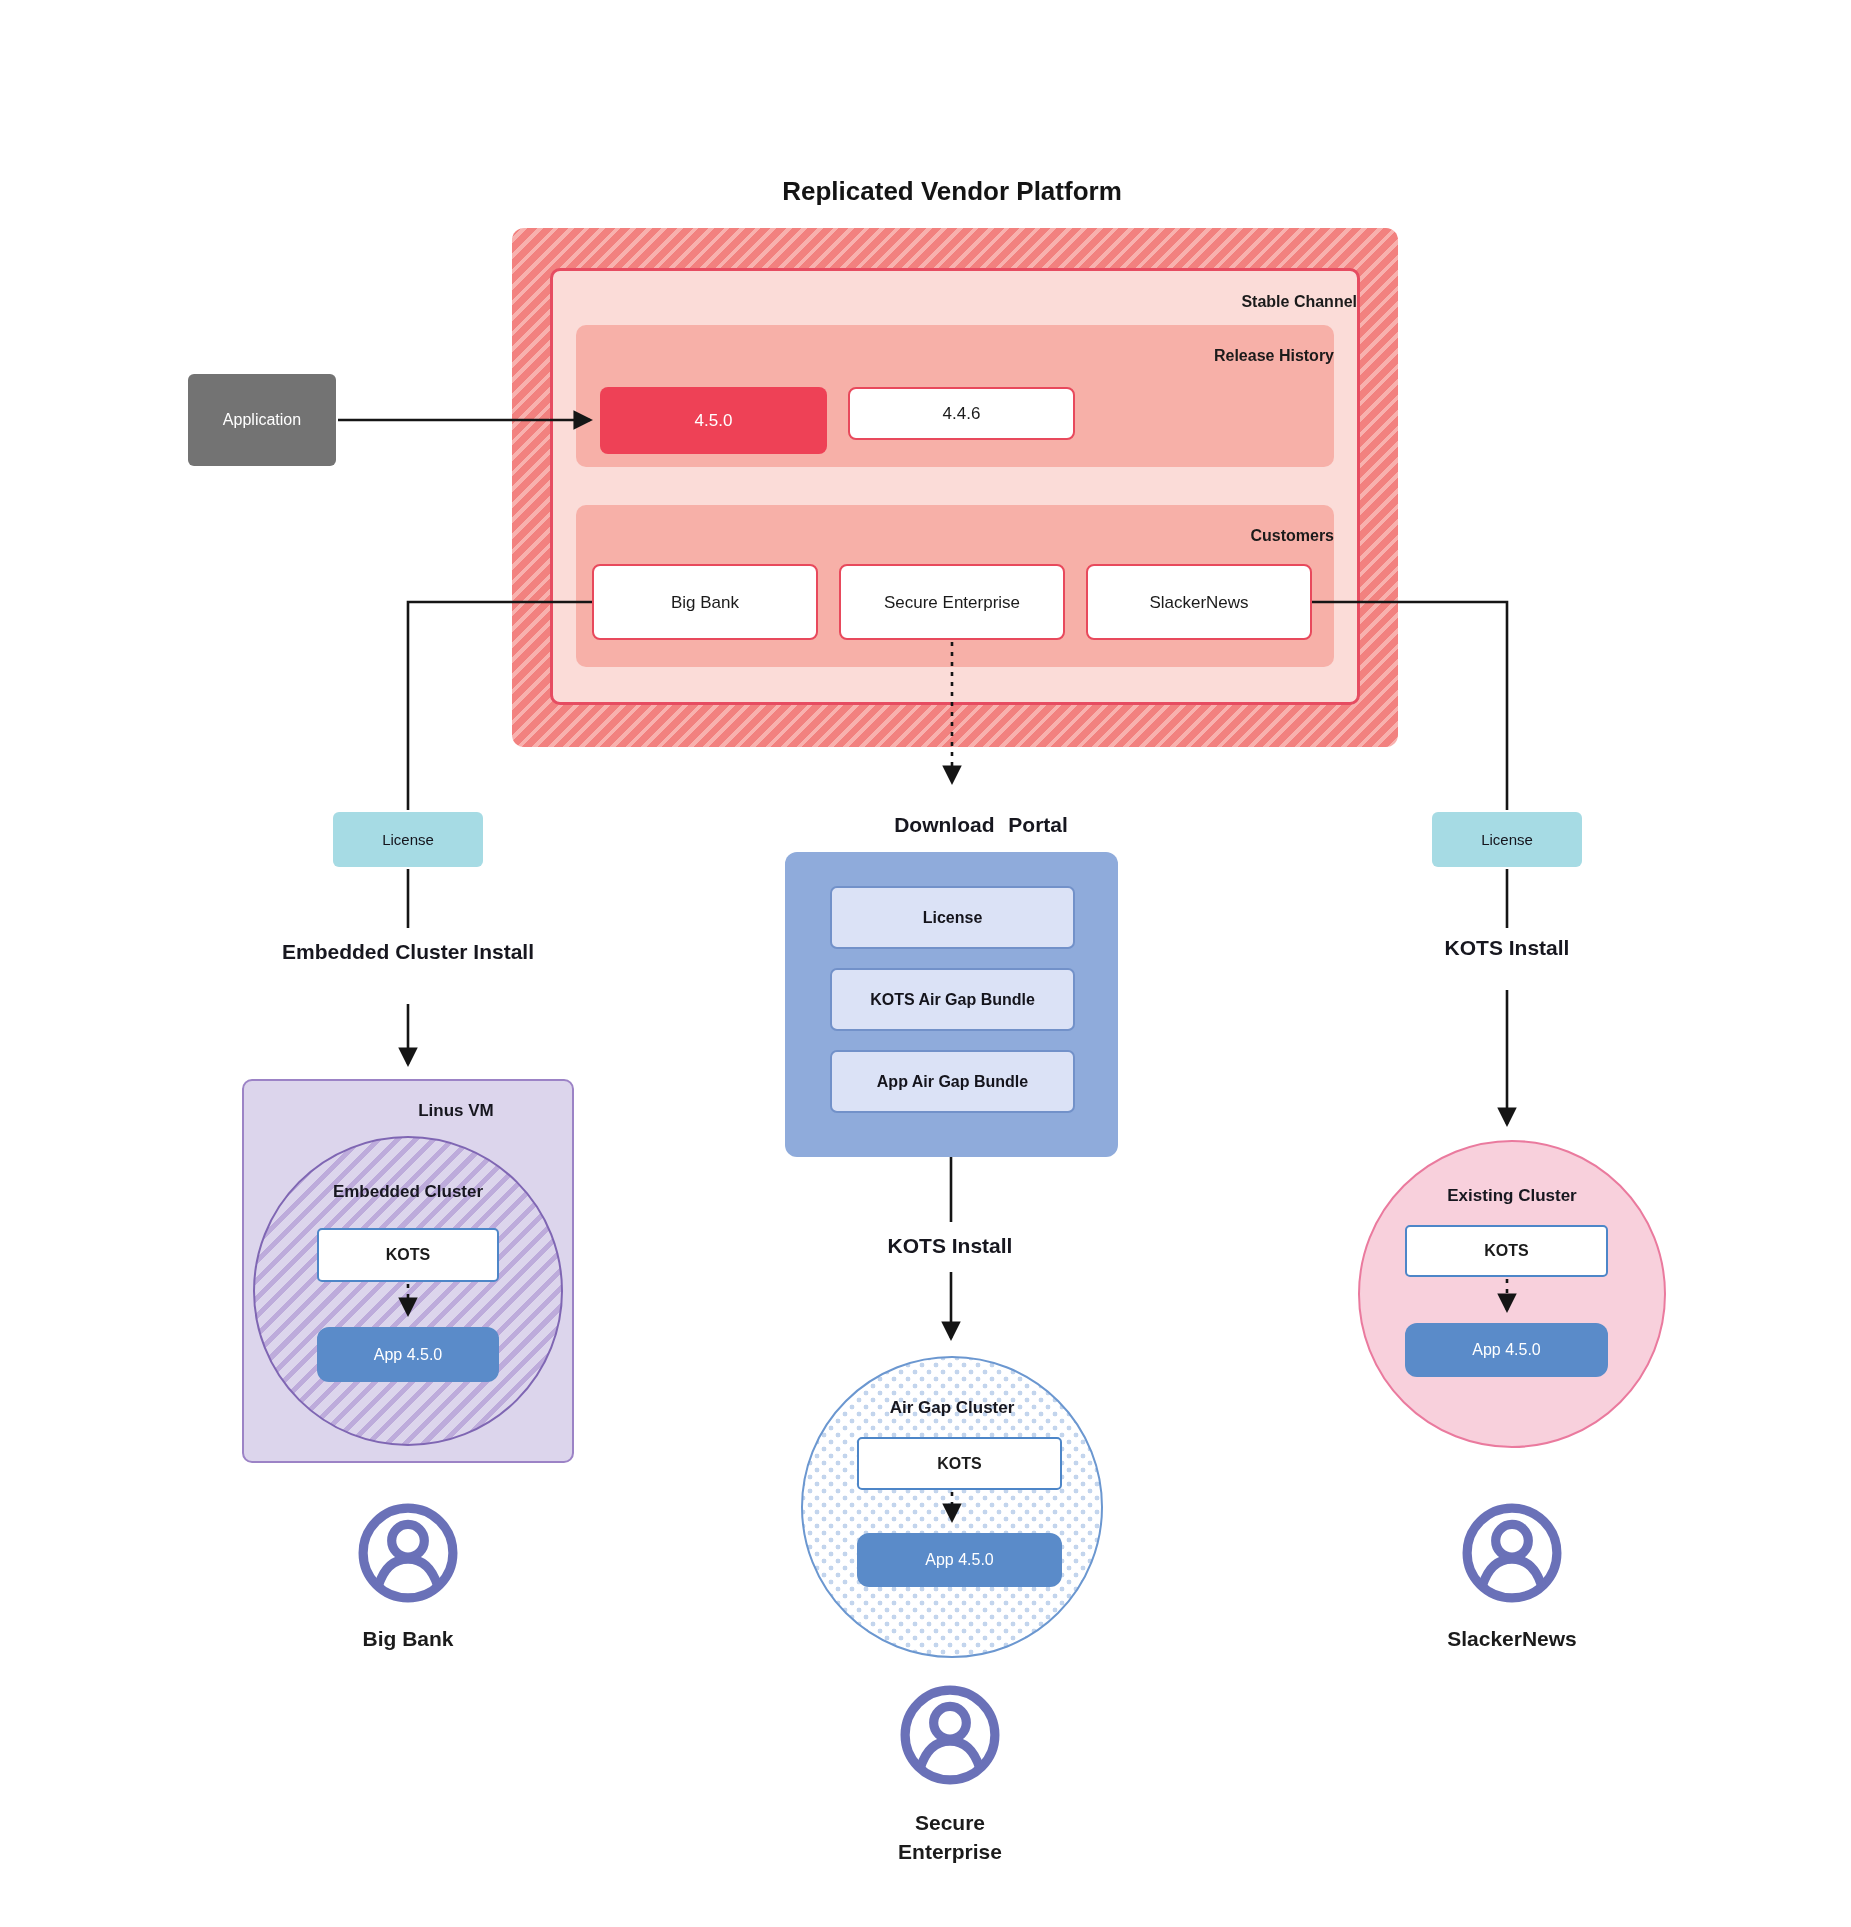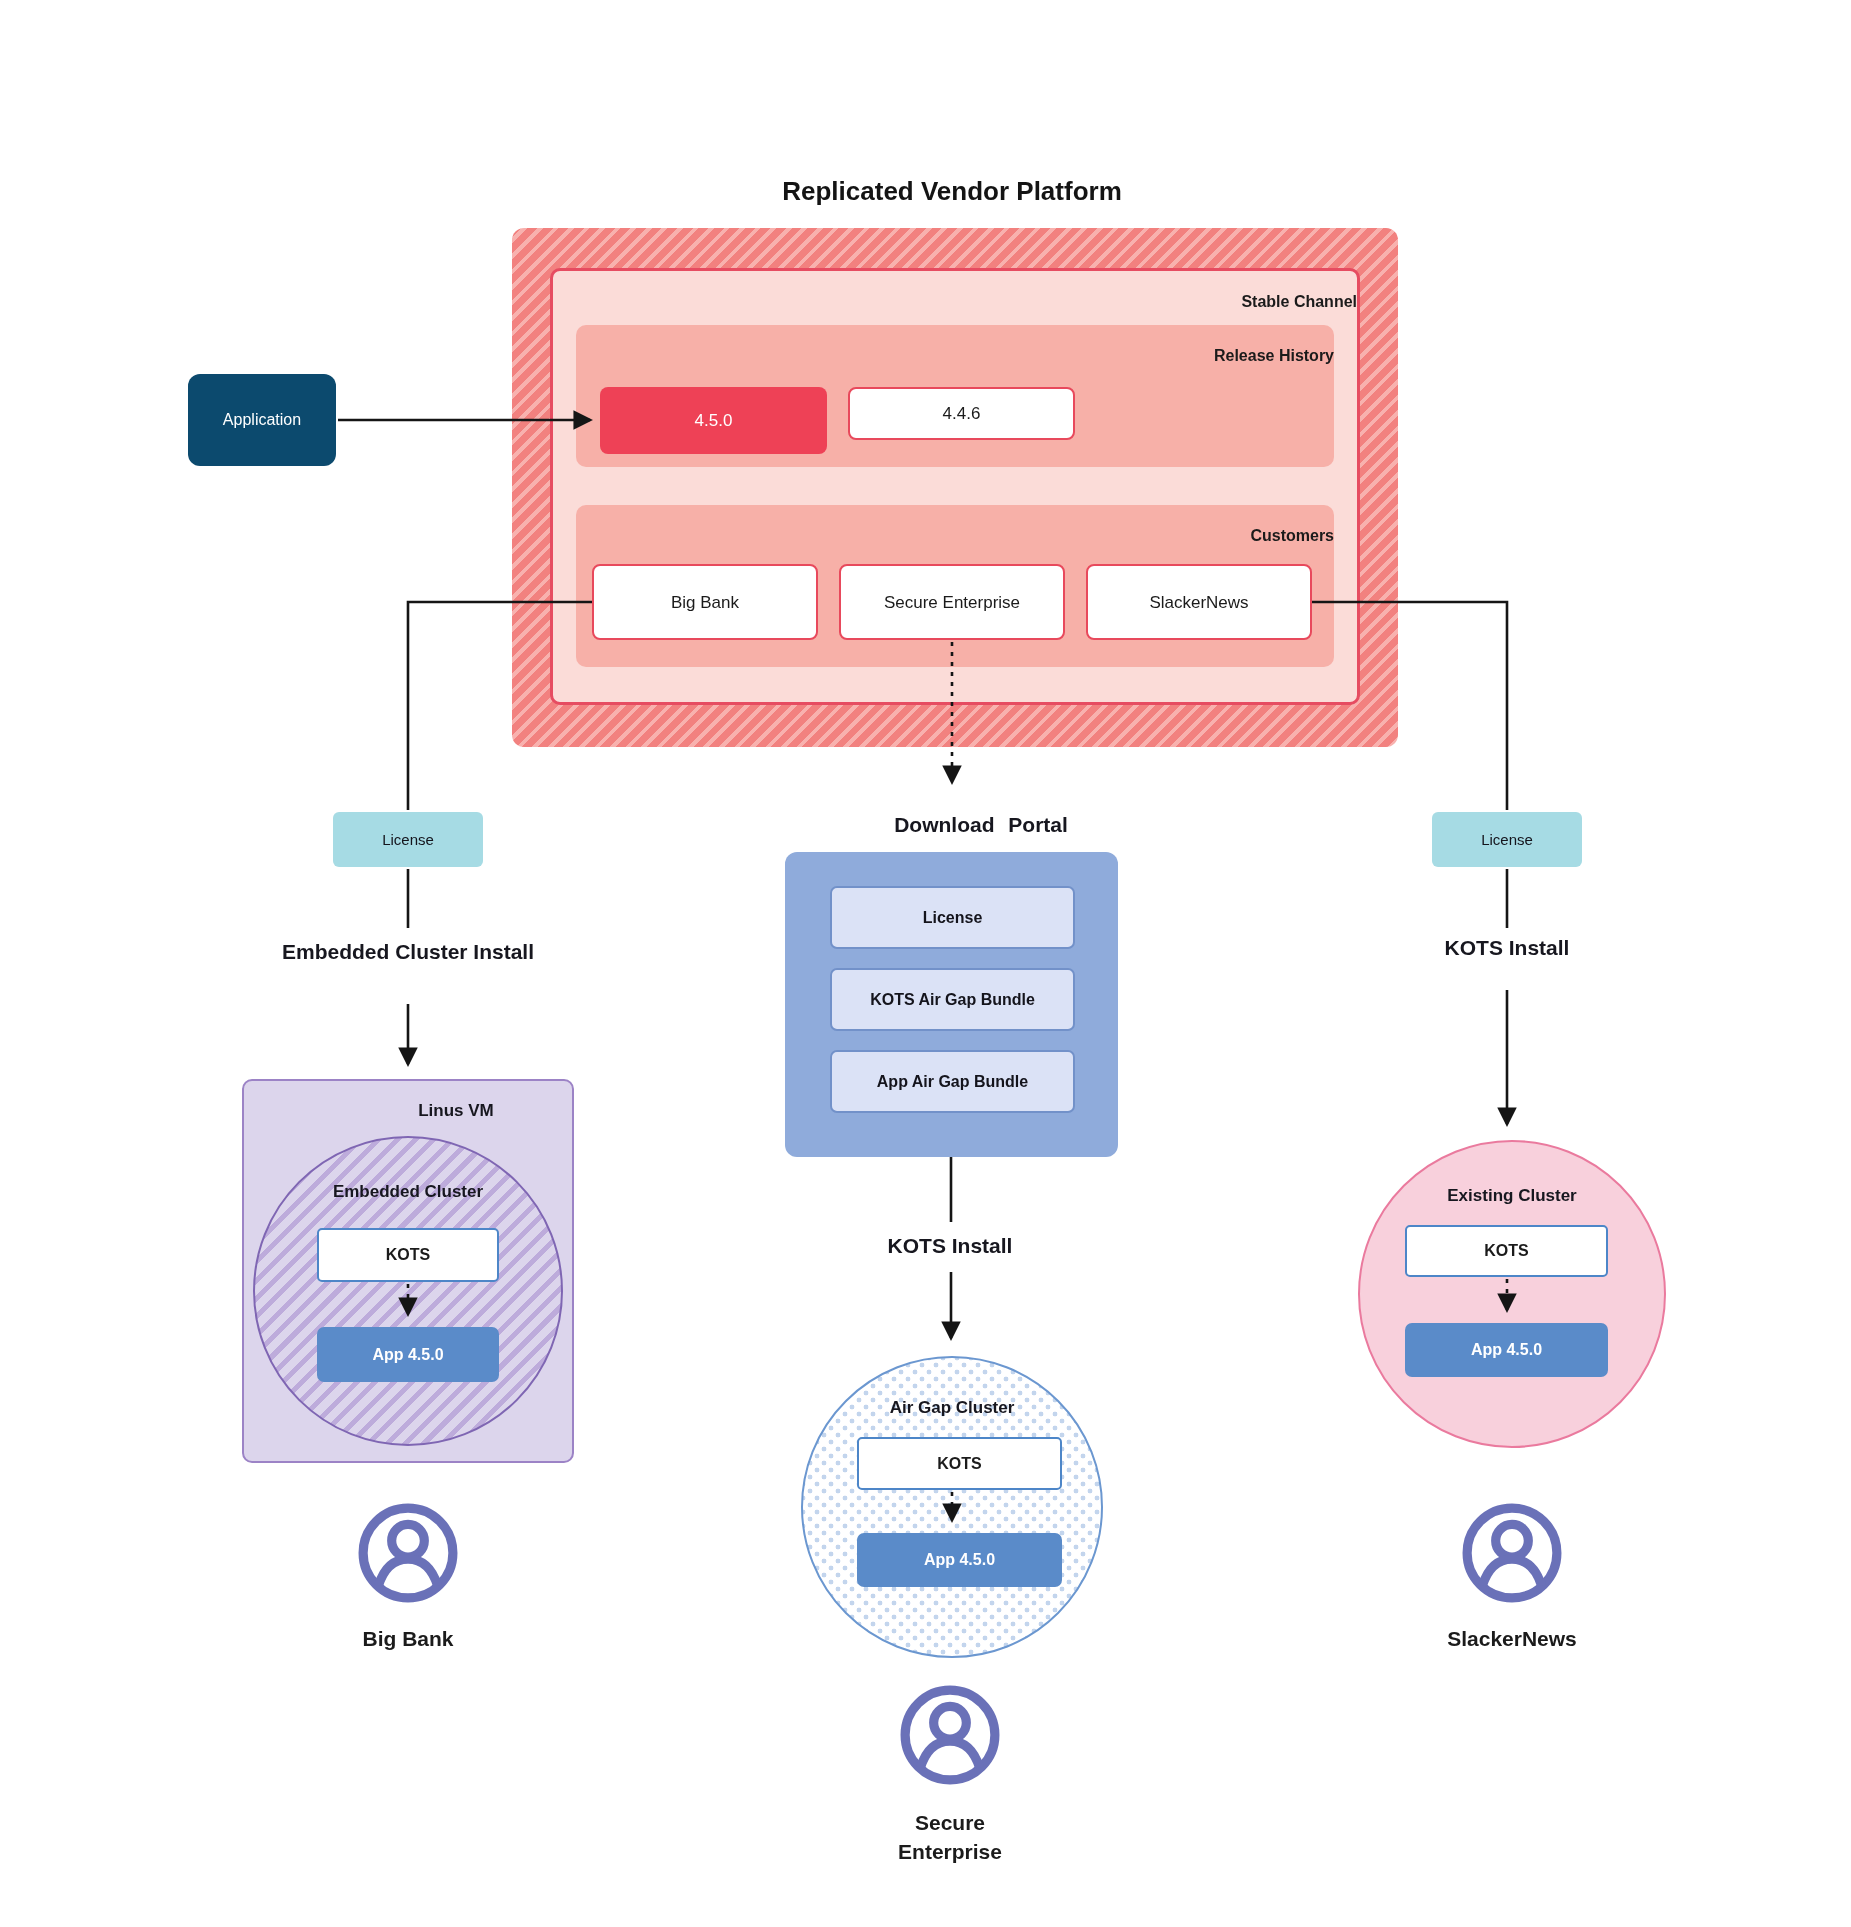--- a/index.html
+++ b/index.html
@@ -14,28 +14,28 @@
   
   .hatch-red{
     background:repeating-linear-gradient(135deg,#f2817f 0,#f2817f 7px,#f8b1ae 7px,#f8b1ae 11px);
     border-radius:12px;
   }
   .stable{background:#fbdcd8;border:3px solid #e64c61;border-radius:10px;}
   .section-salmon{background:#f7b0a8;border-radius:10px;}
   .section-label{font-size:16px;font-weight:600;width:100%;text-align:right;}
   .rel-current{background:#ee4156;border-radius:8px;color:#ffffff;font-size:17px;}
   .box-white-red{background:#ffffff;border:2px solid #e8495c;border-radius:8px;font-size:17px;line-height:23px;}
-  .app-origin{background:#0c4a6e;border-radius:12px;color:#ffffff;font-size:16px;}
+  .app-origin{background:#737373;border-radius:6px;color:#ffffff;font-size:16px;}
 
   
   .license-box{background:#a6dbe4;border-radius:6px;font-size:15px;color:#14141c;}
   .flow-label{font-size:21px;font-weight:600;color:#17171f;text-align:center;line-height:28px;}
   .cluster-title{font-size:17px;font-weight:700;color:#17171f;text-align:center;width:100%;}
   .kots-box{background:#ffffff;border:2px solid #4d86c8;border-radius:5px;font-size:16px;font-weight:600;}
-  .app-node{background:#5a8bc9;border-radius:7px;color:#ffffff;font-size:16px;font-weight:700;}
+  .app-node{background:#5a8bc9;border-radius:12px;color:#ffffff;font-size:16px;font-weight:400;}
   .person-label{font-size:21px;font-weight:600;text-align:center;line-height:29px;}
 
   
   .linus-vm{background:#dcd5ec;border:2px solid #9c83c6;border-radius:10px;}
   .embedded-circle{
     background:repeating-linear-gradient(135deg,#dcd5ec 0,#dcd5ec 8px,#bdabdb 8px,#bdabdb 13px);
     border:2px solid #7f66b3;border-radius:50%;
   }
 
   

